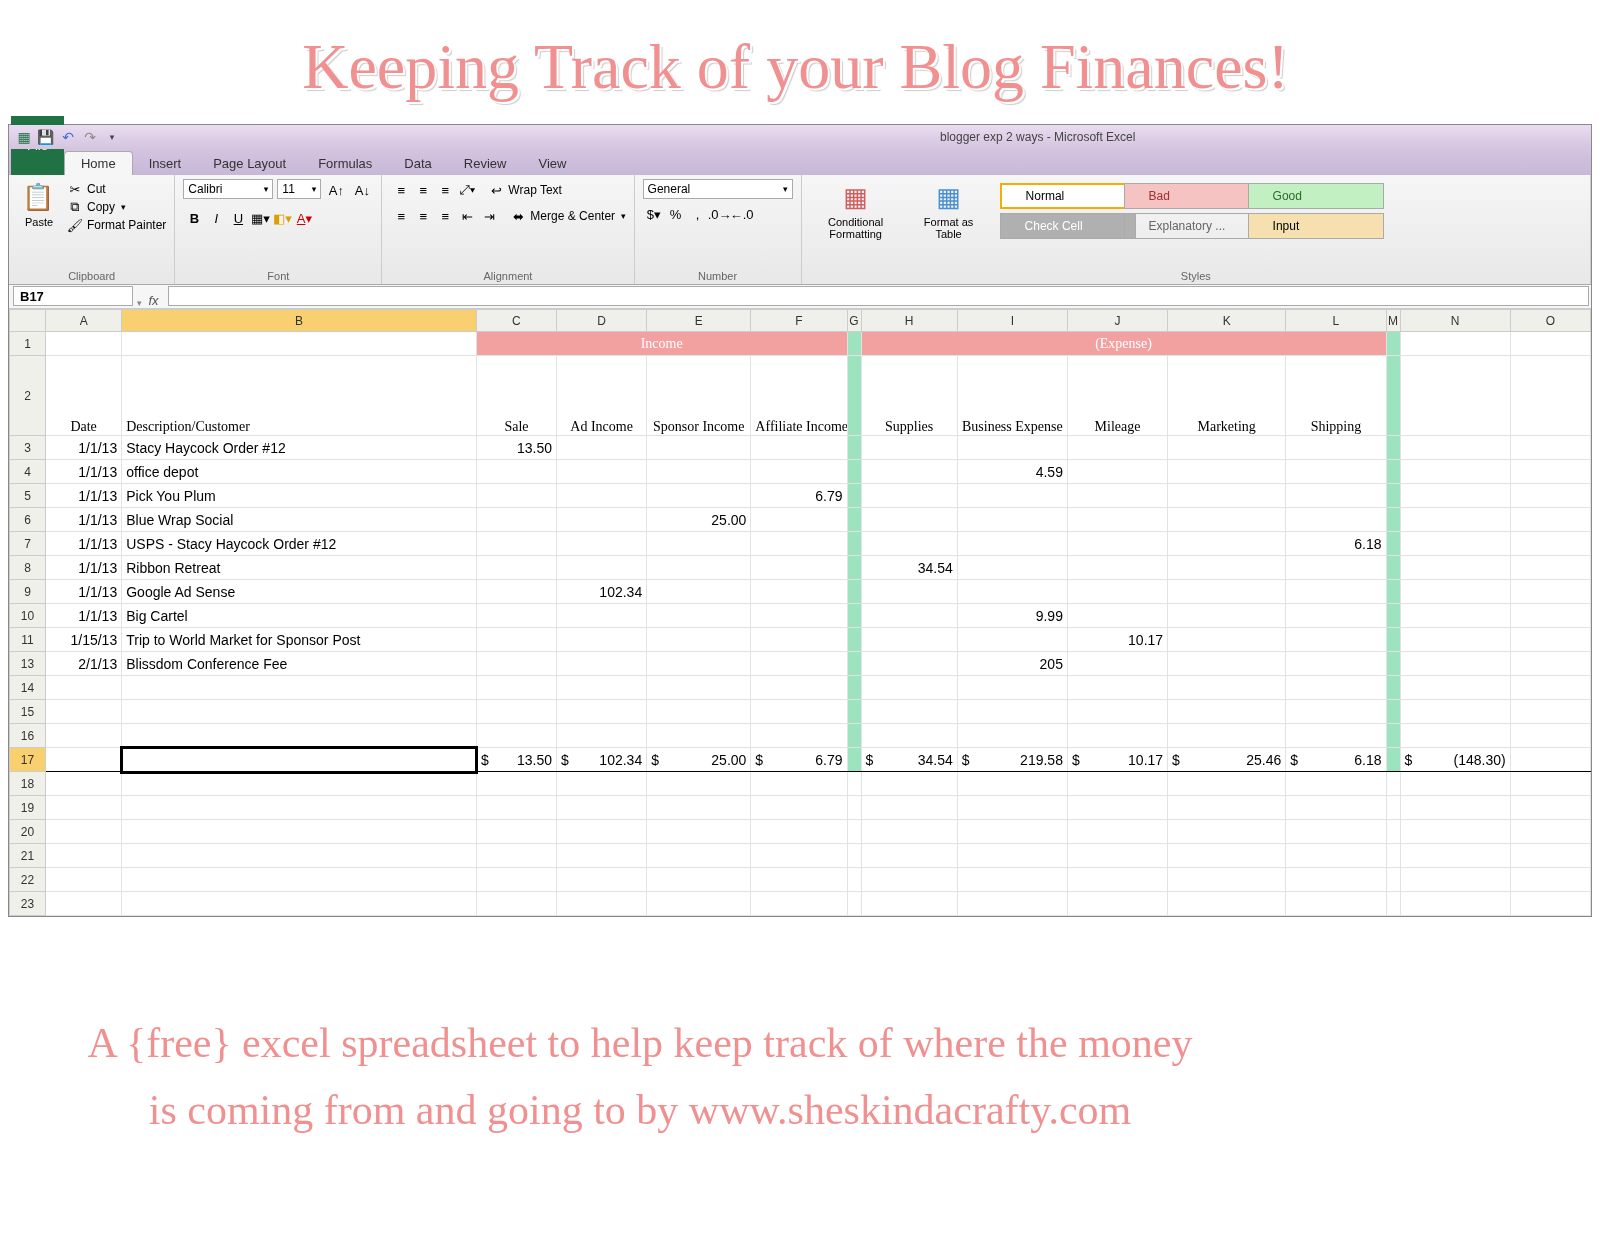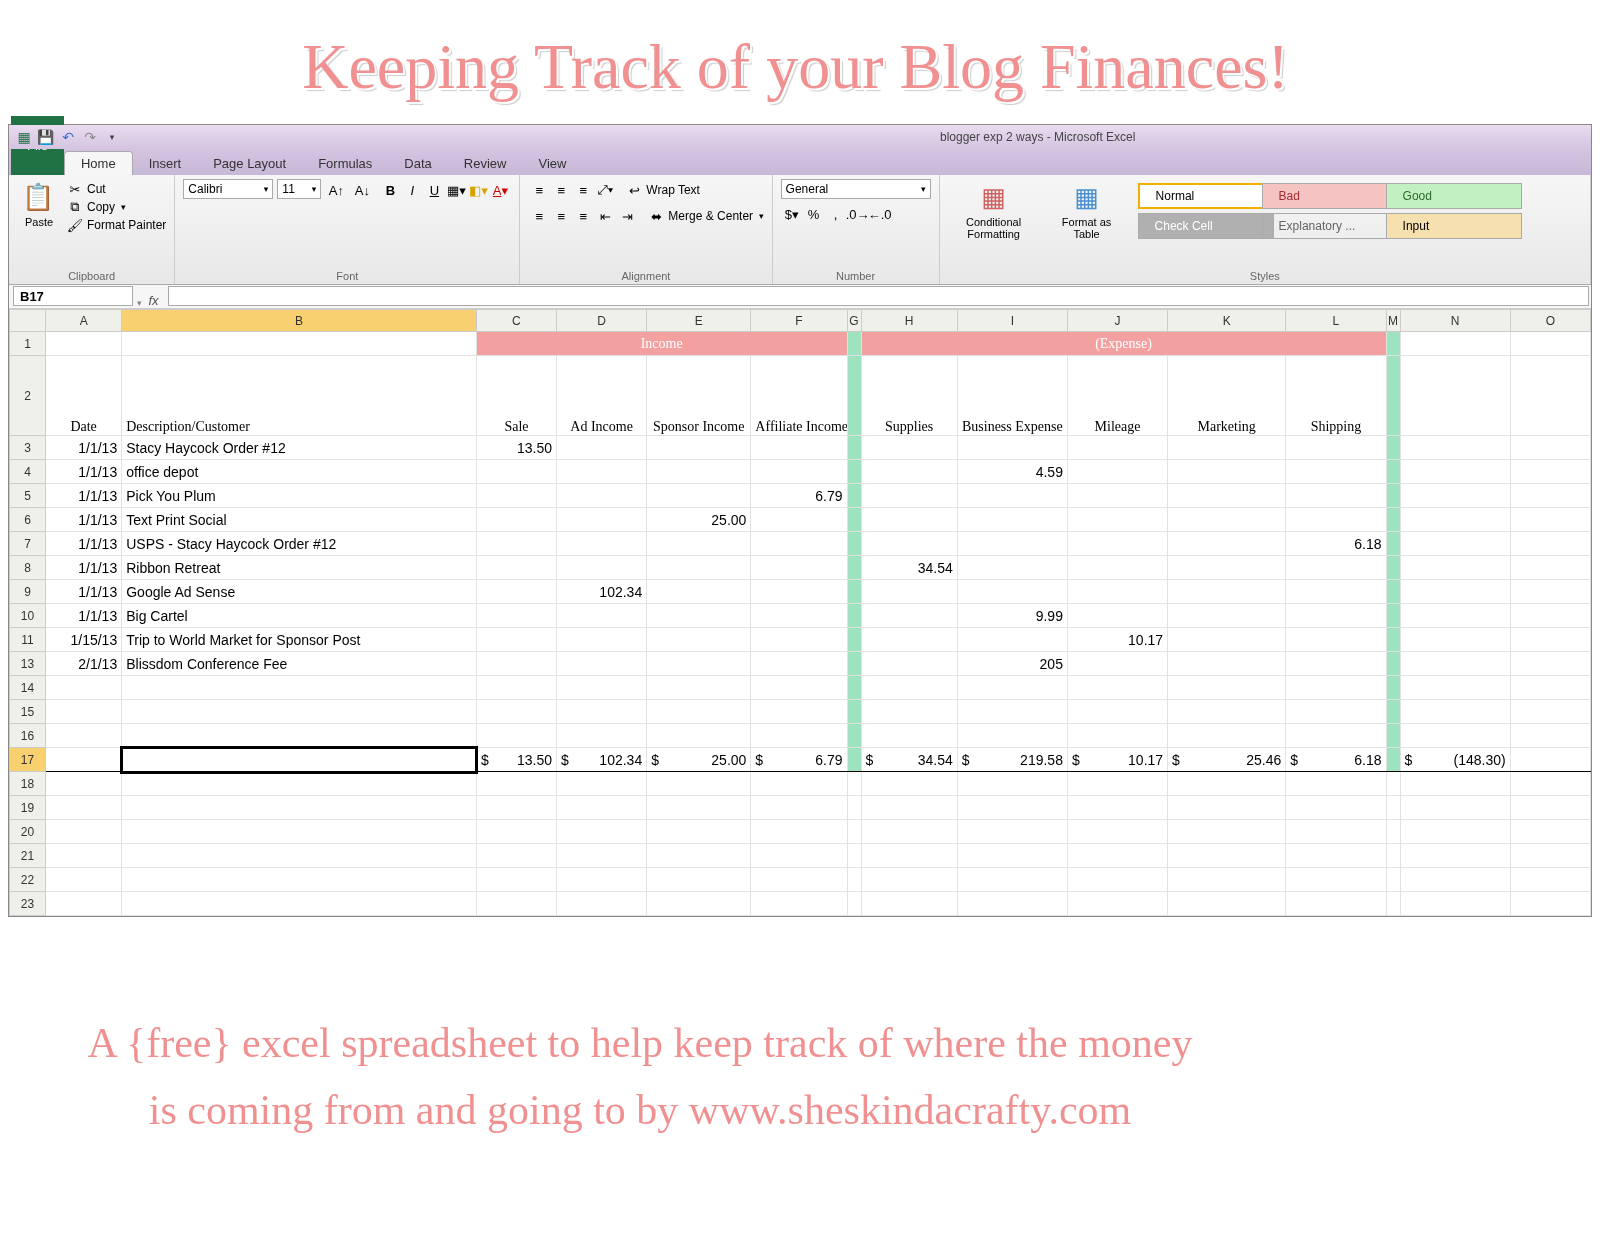--- a/index.html
+++ b/index.html
@@ -92,21 +92,21 @@
   .rgroup .gbody { flex:1; display:flex; align-items:flex-start; gap:6px; }
   .bigbtn { display:flex; flex-direction:column; align-items:center; padding:2px 6px; cursor:pointer; }
   .bigbtn .ic { width:32px; height:32px; display:flex; align-items:center; justify-content:center; font-size:26px;}
   .bigbtn .lbl { font-size:11px; margin-top:3px; }
   .smallrow { display:flex; align-items:center; gap:4px; margin:2px 0; font-size:12px; cursor:pointer;}
   .smallrow .ic { width:16px; height:16px; display:flex; align-items:center; justify-content:center; font-size:13px;}
   .font-select { border:1px solid #aaa; background:#fff; padding:0 4px; font-size:12px; height:20px; display:flex; align-items:center; min-width:90px; justify-content:space-between;}
   .iconbtn { width:22px; height:22px; border:1px solid transparent; display:flex; align-items:center; justify-content:center; cursor:pointer; font-size:13px;}
   .iconrow { display:flex; gap:0;}
   .styles-pane { display:flex; gap:6px; padding:4px;}
-  .cellstyle { width:136px; height:26px; border:1px solid #aaa; display:flex; align-items:center; padding:0 16px; font-size:12px;}
+  .cellstyle { width:136px; height:26px; border:1px solid #aaa; display:flex; align-items:center; padding:0 24px; font-size:12px;}
   .cs-normal { background:#fff; border:2px solid #f0b000;}
   .cs-bad { background:#f6c3c3; color:#a03030;}
   .cs-good { background:#c3f0c3; color:#2a6b2a;}
   .cs-check { background:#b0b0b0; color:#fff;}
   .cs-expl { color:#666;}
   .cs-input { background:#f6e0b0;}
   
   .fx-row { display:flex; align-items:flex-end; height:24px; border-bottom:1px solid #ccc; background:#f6f6f6; font-size:13px;}
   .name-box { width:120px; border:1px solid #aaa; background:#fff; margin:2px 4px; height:20px; display:flex; align-items:center; padding:0 6px; font-weight:bold;}
   .fx-label { width:24px; text-align:center; font-style:italic; color:#555;}
@@ -193,21 +193,21 @@
           <div class="smallrow">
               <span class="ic">🖌</span>
               <span>Format Painter</span>
             </div>
         </div>
       </div>
       <div class="glabel">Clipboard</div>
     </div>
 
     <div class="rgroup">
-      <div class="gbody" style="flex-direction:row;">
+      <div class="gbody" style="flex-direction:column;">
         <div style="display:flex;gap:4px;">
           <div class="font-select">
               <span>Calibri</span>
               <span style="font-size:9px">▾</span>
             </div>
           <div class="font-select" style="min-width:44px">
               <span>11</span>
               <span style="font-size:9px">▾</span>
             </div>
           <div class="iconbtn">A↑</div>
@@ -429,21 +429,21 @@
             <td class="right"></td>
             <td class="right"></td>
             <td class="right"></td>
             <td class="greenbar"></td>
             <td></td>
             <td></td>
           </tr>
           <tr>
             <th class="rowhead">6</th>
             <td class="right">1/1/13</td>
-            <td>Text Print Social</td>
+            <td>Blue Wrap Social</td>
             <td class="right"></td>
             <td class="right"></td>
             <td class="right">25.00</td>
             <td class="right"></td>
             <td class="greenbar"></td>
             <td class="right"></td>
             <td class="right"></td>
             <td class="right"></td>
             <td class="right"></td>
             <td class="right"></td>

